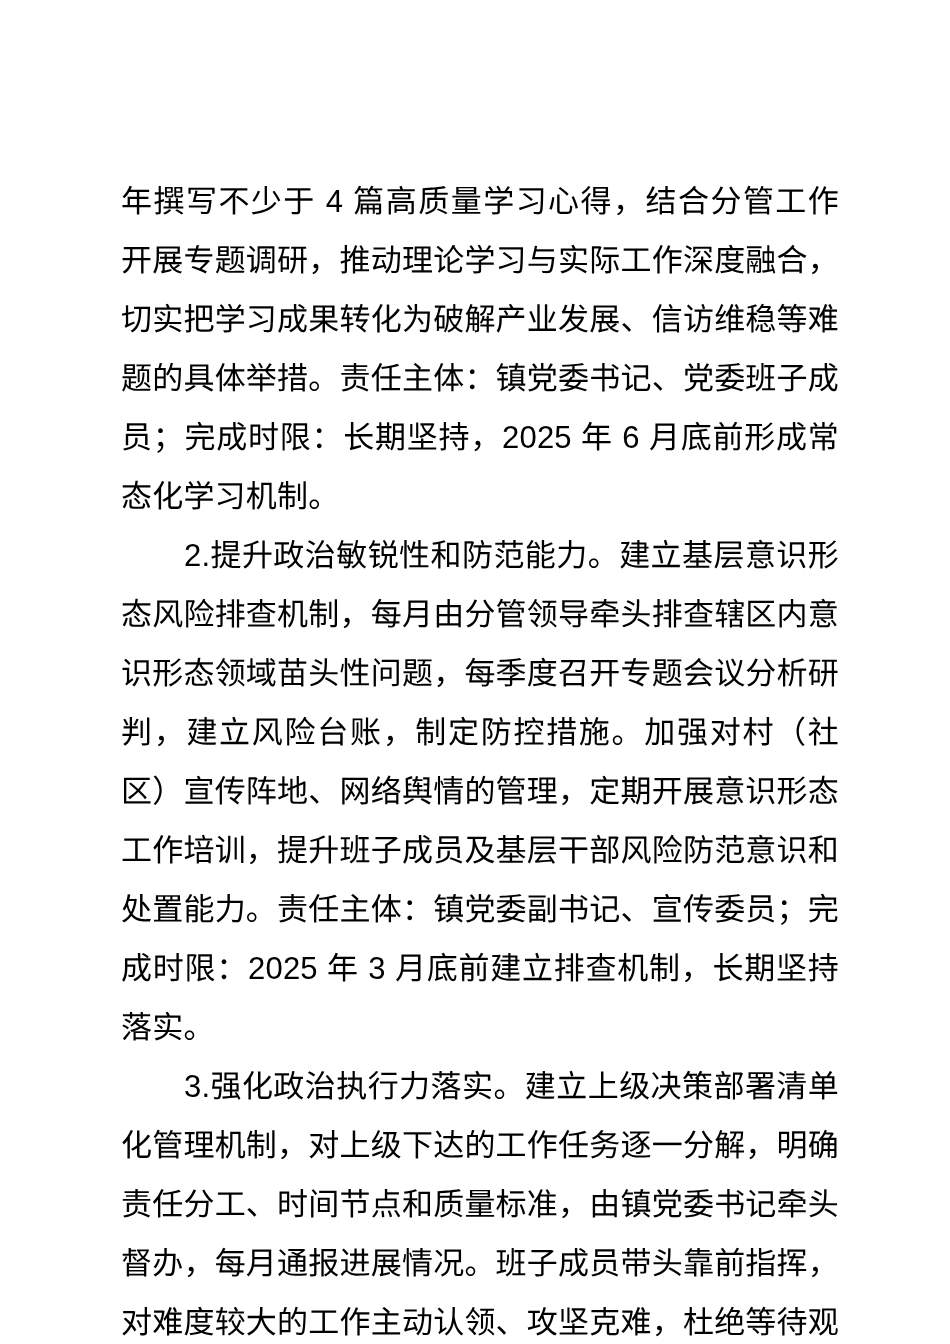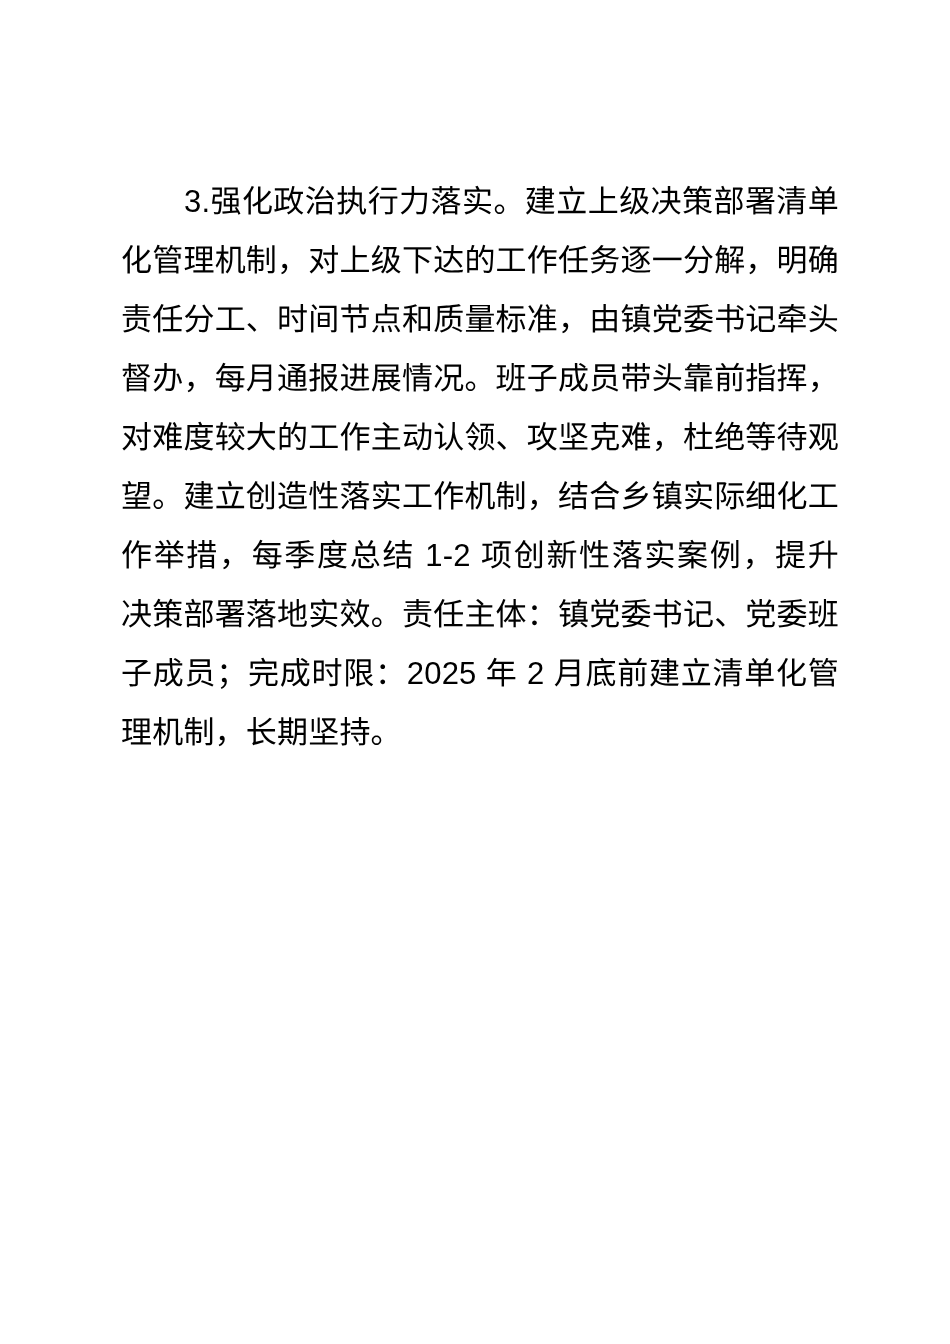--- a/index.html
+++ b/index.html
@@ -43,18 +43,20 @@
   .para.indent {
     text-indent: 63px;
   }
 </style>
 </head>
 <body>
 
 <div class="page">
   <div class="text-block">
 
+    <p class="para">年撰写不少于 4 篇高质量学习心得，结合分管工作开展专题调研，推动理论学习与实际工作深度融合，切实把学习成果转化为破解产业发展、信访维稳等难题的具体举措。责任主体：镇党委书记、党委班子成员；完成时限：长期坚持，2025 年 6 月底前形成常态化学习机制。</p>
 
+    <p class="para indent">2.提升政治敏锐性和防范能力。建立基层意识形态风险排查机制，每月由分管领导牵头排查辖区内意识形态领域苗头性问题，每季度召开专题会议分析研判，建立风险台账，制定防控措施。加强对村（社区）宣传阵地、网络舆情的管理，定期开展意识形态工作培训，提升班子成员及基层干部风险防范意识和处置能力。责任主体：镇党委副书记、宣传委员；完成时限：2025 年 3 月底前建立排查机制，长期坚持落实。</p>
 
     <p class="para indent">3.强化政治执行力落实。建立上级决策部署清单化管理机制，对上级下达的工作任务逐一分解，明确责任分工、时间节点和质量标准，由镇党委书记牵头督办，每月通报进展情况。班子成员带头靠前指挥，对难度较大的工作主动认领、攻坚克难，杜绝等待观望。建立创造性落实工作机制，结合乡镇实际细化工作举措，每季度总结 1-2 项创新性落实案例，提升决策部署落地实效。责任主体：镇党委书记、党委班子成员；完成时限：2025 年 2 月底前建立清单化管理机制，长期坚持。</p>
 
   </div>
 </div>
 
 </body></html>

